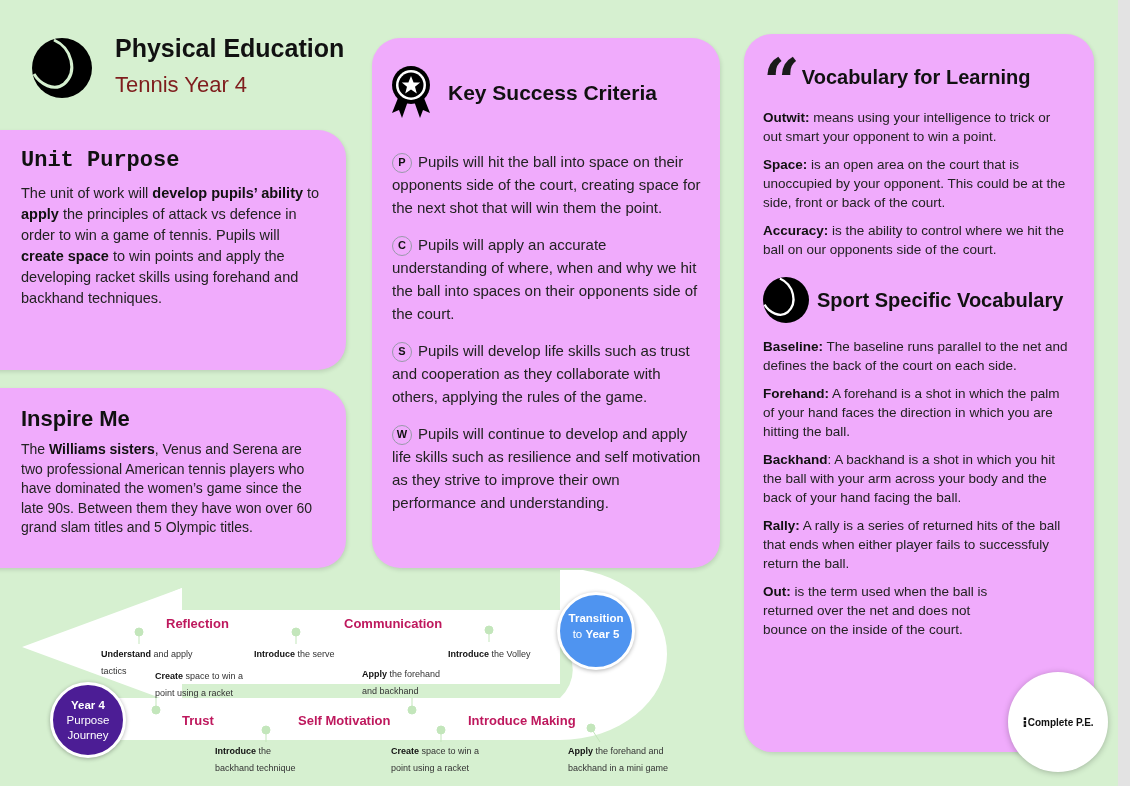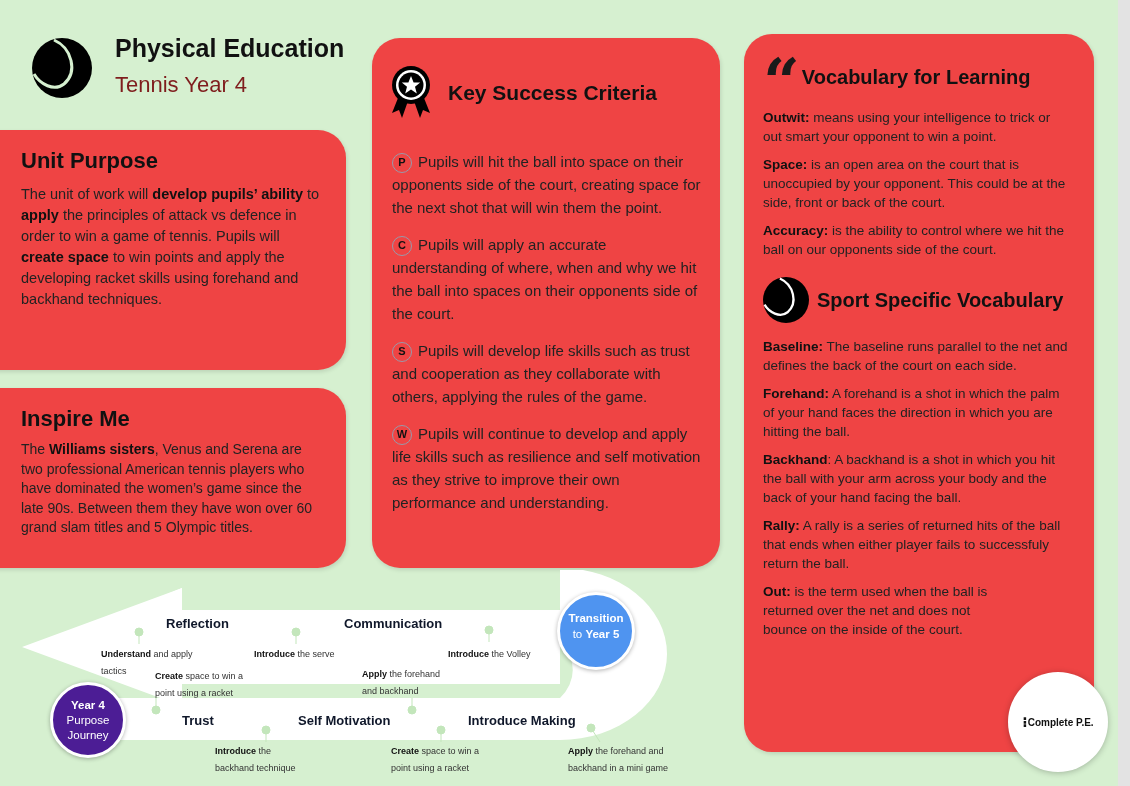--- a/index.html
+++ b/index.html
@@ -11,29 +11,29 @@
     position: relative;
   }
   .gray-strip { position: absolute; left: 1118px; top: 0; width: 12px; height: 786px; background: #e3e3e3; }
 
   
   .logo-ball { position: absolute; left: 32px; top: 38px; width: 60px; height: 60px; }
   .title { position: absolute; left: 115px; top: 34px; font-size: 25px; font-weight: bold; color: #111; }
   .subtitle { position: absolute; left: 115px; top: 72px; font-size: 22px; color: #7f1d1d; }
 
   .card {
-    position: absolute; background: #ef4444; border-radius: 28px;
+    position: absolute; background: #f0abfc; border-radius: 28px;
     box-shadow: 1px 2px 4px rgba(0,0,0,0.12);
   }
   .card h2 { font-size: 22px; font-weight: bold; color: #111; }
   .card p { font-size: 14.5px; line-height: 21px; color: #222; }
   .card b { color: #111; }
 
   #unit-purpose { left: -30px; top: 130px; width: 376px; height: 240px; padding: 18px 20px 0 51px; }
-  #unit-purpose h2 { margin-bottom: 10px; }
+  #unit-purpose h2 { margin-bottom: 10px; font-family: Liberation Mono, monospace; }
   #inspire-me { left: -30px; top: 388px; width: 376px; height: 180px; padding: 18px 20px 0 51px; }
   #inspire-me h2 { margin-bottom: 8px; }
   #inspire-me p { font-size: 14px; line-height: 19.5px; }
 
   #ksc { left: 372px; top: 38px; width: 348px; height: 530px; padding: 22px 18px 0 20px; }
   .ksc-head { display: flex; align-items: center; height: 66px; margin-left: -4px; }
   .ksc-head svg { width: 46px; height: 60px; margin-right: 14px; }
   .ksc-head h2 { font-size: 21px; }
   .crit { font-size: 15px; line-height: 23px; color: #222; margin-top: 24px; }
   .crit + .crit { margin-top: 14px; }
@@ -54,21 +54,21 @@
   .cpe-logo {
     position: absolute; left: 1008px; top: 672px; width: 100px; height: 100px; border-radius: 50%;
     background: #fff; box-shadow: 0 1px 6px rgba(0,0,0,0.25);
     display: flex; align-items: center; justify-content: center;
   }
   .cpe-logo span { font-size: 10px; font-weight: bold; color: #111; }
   .cpe-logo .dots { font-size: 14px; margin-right: 2px; letter-spacing: -2px; }
 
   
   .journey-svg { position: absolute; left: 0; top: 570px; width: 740px; height: 216px; }
-  .j-title { position: absolute; font-size: 13px; font-weight: bold; color: #0f172a; }
+  .j-title { position: absolute; font-size: 13px; font-weight: bold; color: #be185d; }
   .j-note { position: absolute; font-size: 9px; line-height: 17px; color: #333; }
   .j-note b { color: #111; }
   .circle-y4 {
     position: absolute; left: 50px; top: 682px; width: 76px; height: 76px; border-radius: 50%;
     background: #4c1d95; border: 3px solid #fff; box-shadow: 0 1px 4px rgba(0,0,0,0.3);
     color: #fff; text-align: center; font-size: 11.5px; line-height: 15px; padding-top: 13px;
   }
   .circle-y5 {
     position: absolute; left: 557px; top: 592px; width: 78px; height: 78px; border-radius: 50%;
     background: #4f94f0; border: 3px solid #fff; box-shadow: 0 1px 4px rgba(0,0,0,0.3);

